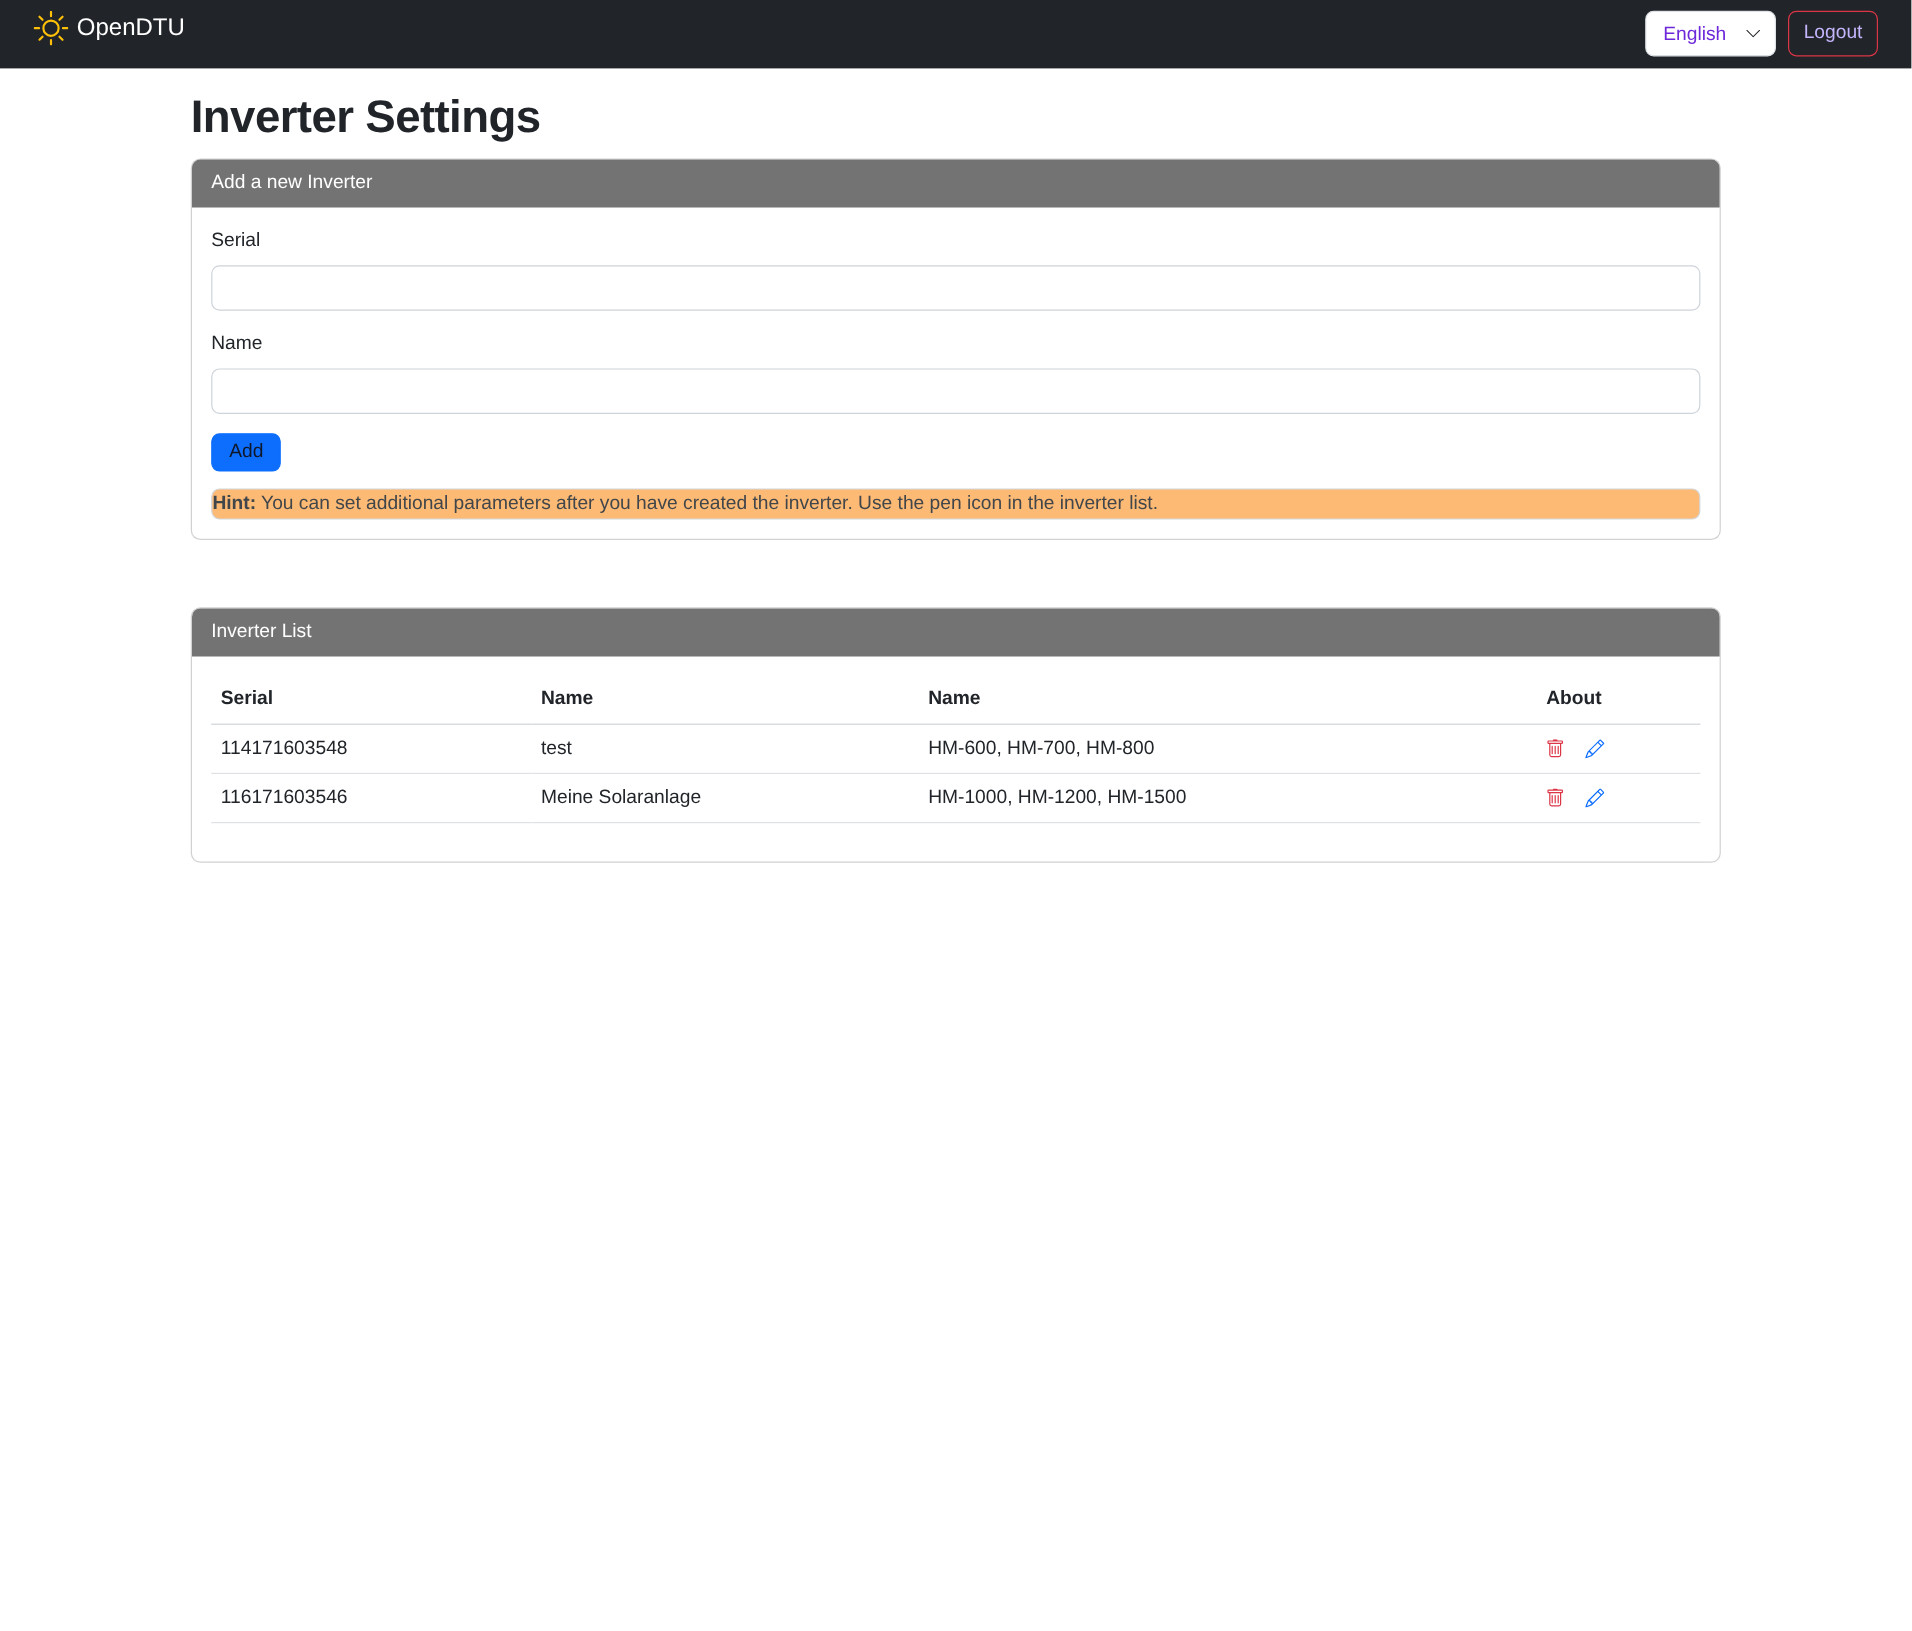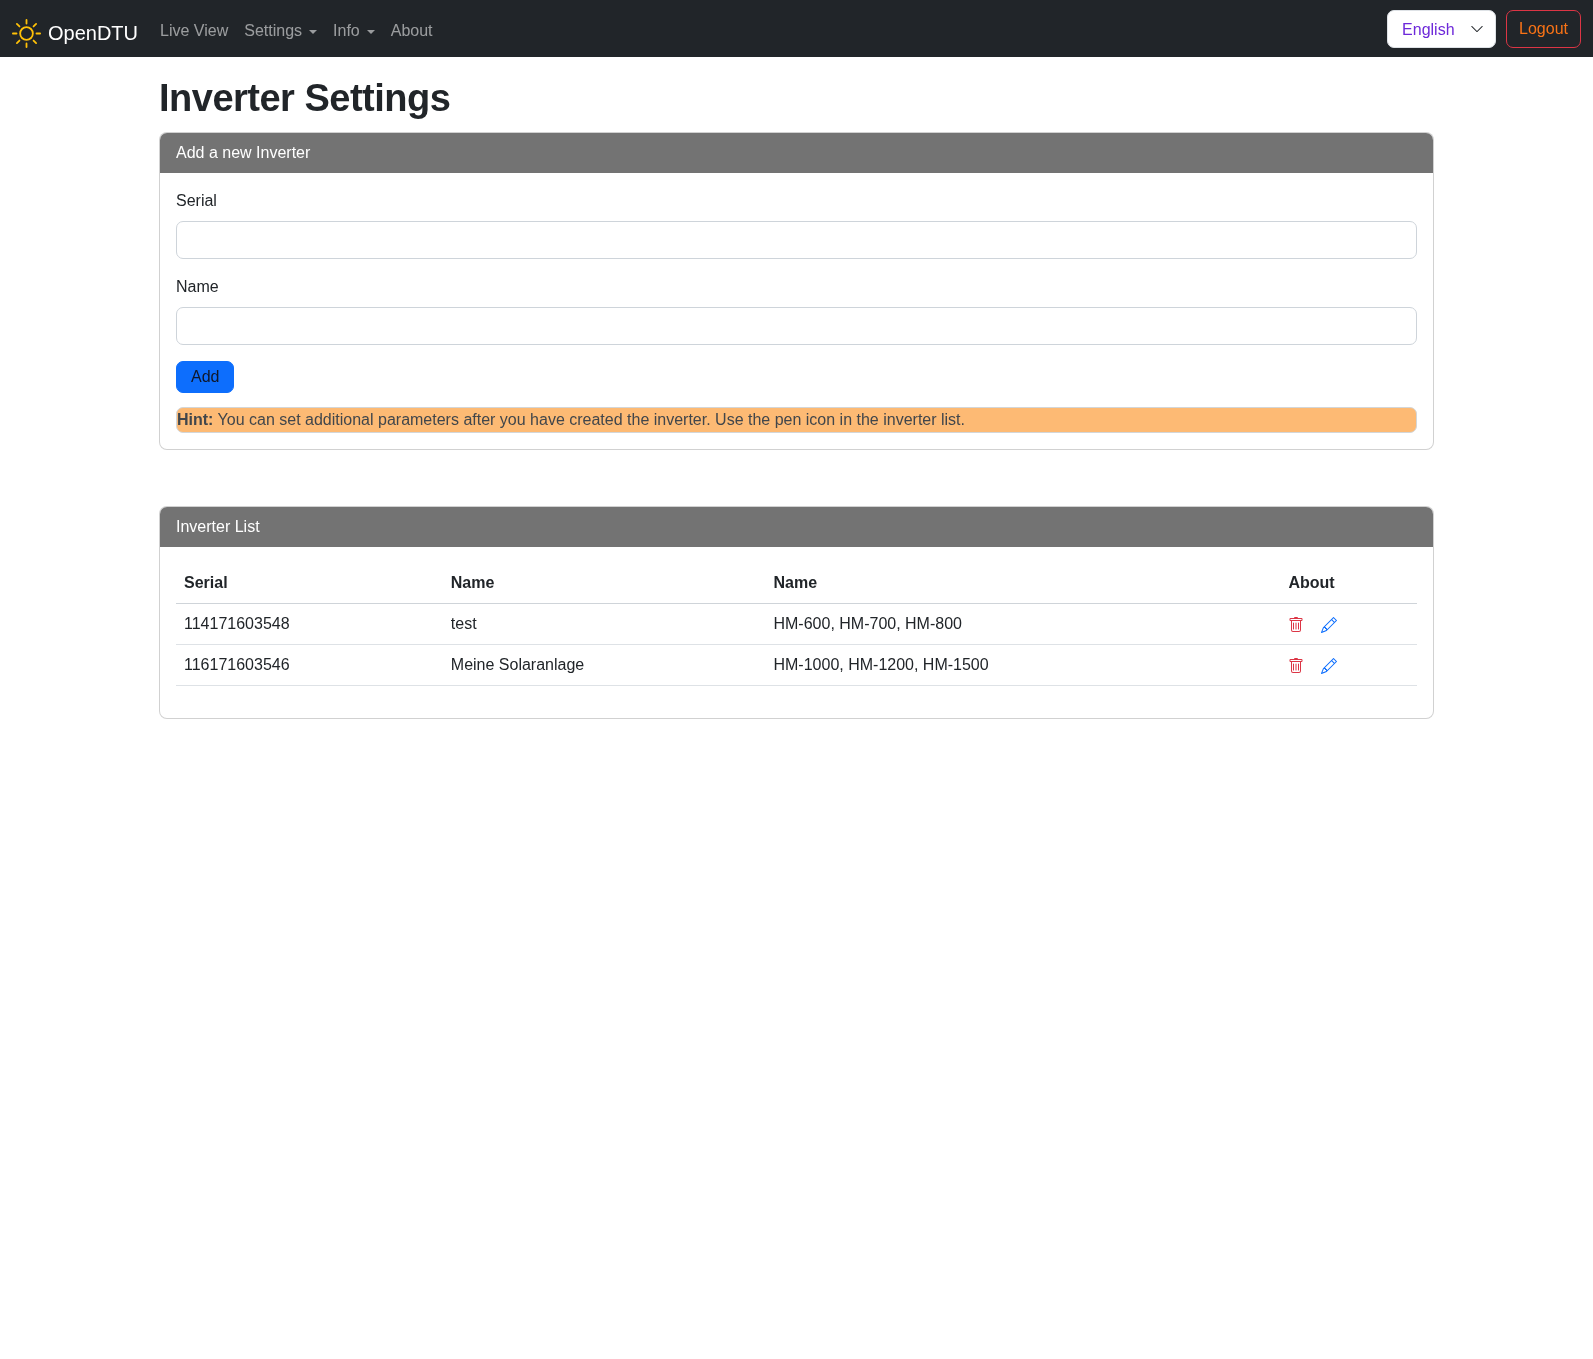--- a/index.html
+++ b/index.html
@@ -10,22 +10,22 @@
     color: #212529;
     font-size: 16px;
     min-height: 1359px;
     width: 1593px;
   }
 
   
   .navbar {
     background: #212529;
     display: flex;
-    align-items: flex-end;
-    padding: 9px 12px;
+    align-items: flex-start;
+    padding: 9px 28px;
     height: 57px;
   }
   .brand {
     display: flex;
     align-items: center;
     gap: 7px;
     color: #ffffff;
     font-size: 20px;
     text-decoration: none;
     margin-right: 14px;
@@ -68,21 +68,21 @@
     position: absolute;
     right: 12px; top: 50%;
     transform: translateY(-50%);
     width: 14px; height: 14px;
     color: #212529;
     pointer-events: none;
     display: block;
   }
   .logout-btn {
     background: transparent;
-    color: #f97316;
+    color: #c4b5fd;
     border: 1px solid #dc3545;
     border-radius: 7px;
     padding: 6px 12px;
     font-size: 16px;
     font-family: inherit;
     height: 38px;
     cursor: pointer;
   }
 
   
@@ -178,44 +178,20 @@
 
 <nav class="navbar">
   <a class="brand" href="#">
     <span>
       <svg class="brand-icon" viewBox="0 0 16 16" fill="currentColor" aria-hidden="true">
         <path d="M8 11a3 3 0 1 1 0-6 3 3 0 0 1 0 6m0 1a4 4 0 1 0 0-8 4 4 0 0 0 0 8M8 0a.5.5 0 0 1 .5.5v2a.5.5 0 0 1-1 0v-2A.5.5 0 0 1 8 0m0 13a.5.5 0 0 1 .5.5v2a.5.5 0 0 1-1 0v-2A.5.5 0 0 1 8 13m8-5a.5.5 0 0 1-.5.5h-2a.5.5 0 0 1 0-1h2a.5.5 0 0 1 .5.5M3 8a.5.5 0 0 1-.5.5h-2a.5.5 0 0 1 0-1h2A.5.5 0 0 1 3 8m10.657-5.657a.5.5 0 0 1 0 .707l-1.414 1.415a.5.5 0 1 1-.707-.708l1.414-1.414a.5.5 0 0 1 .707 0m-9.193 9.193a.5.5 0 0 1 0 .707L3.05 13.657a.5.5 0 0 1-.707-.707l1.414-1.414a.5.5 0 0 1 .707 0m9.193 2.121a.5.5 0 0 1-.707 0l-1.414-1.414a.5.5 0 0 1 .707-.707l1.414 1.414a.5.5 0 0 1 0 .707M4.464 4.465a.5.5 0 0 1-.707 0L2.343 3.05a.5.5 0 1 1 .707-.707l1.414 1.414a.5.5 0 0 1 0 .708"></path>
       </svg>
     </span>
     <span>OpenDTU</span>
   </a>
-  <ul class="nav-links">
-    <li>
-        <a class="nav-link" href="#">
-          <span>Live View</span>
-        </a>
-      </li>
-    <li>
-        <a class="nav-link" href="#">
-          <span>Settings</span>
-          <span class="caret"></span>
-        </a>
-      </li>
-    <li>
-        <a class="nav-link" href="#">
-          <span>Info</span>
-          <span class="caret"></span>
-        </a>
-      </li>
-    <li>
-        <a class="nav-link" href="#">
-          <span>About</span>
-        </a>
-      </li>
-  </ul>
   <div class="nav-right">
     <span class="select-wrap">
       <select class="lang-select">
         <option>English</option>
       </select>
       <svg class="select-chevron" viewBox="0 0 16 16" fill="currentColor" aria-hidden="true">
         <path d="M1.646 4.646a.5.5 0 0 1 .708 0L8 10.293l5.646-5.647a.5.5 0 0 1 .708.708l-6 6a.5.5 0 0 1-.708 0l-6-6a.5.5 0 0 1 0-.708"></path>
       </svg>
     </span>
     <button class="logout-btn">Logout</button>

